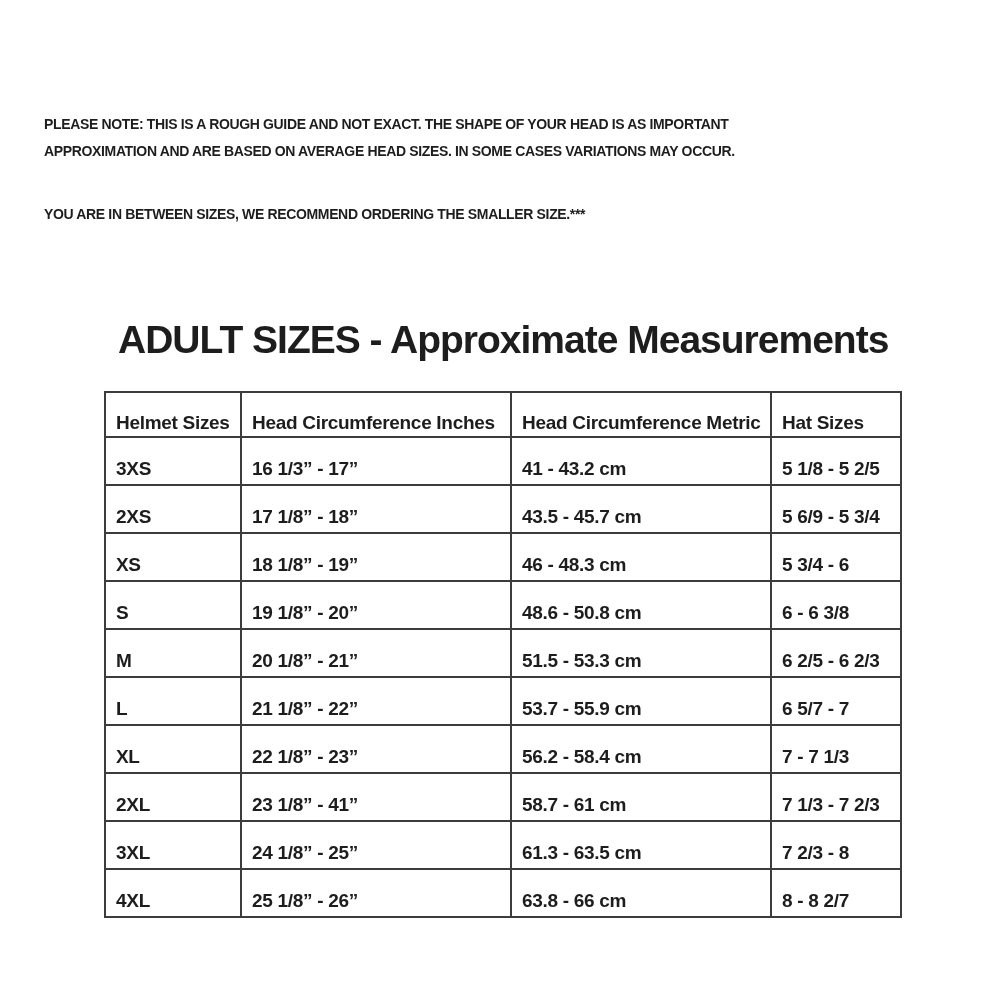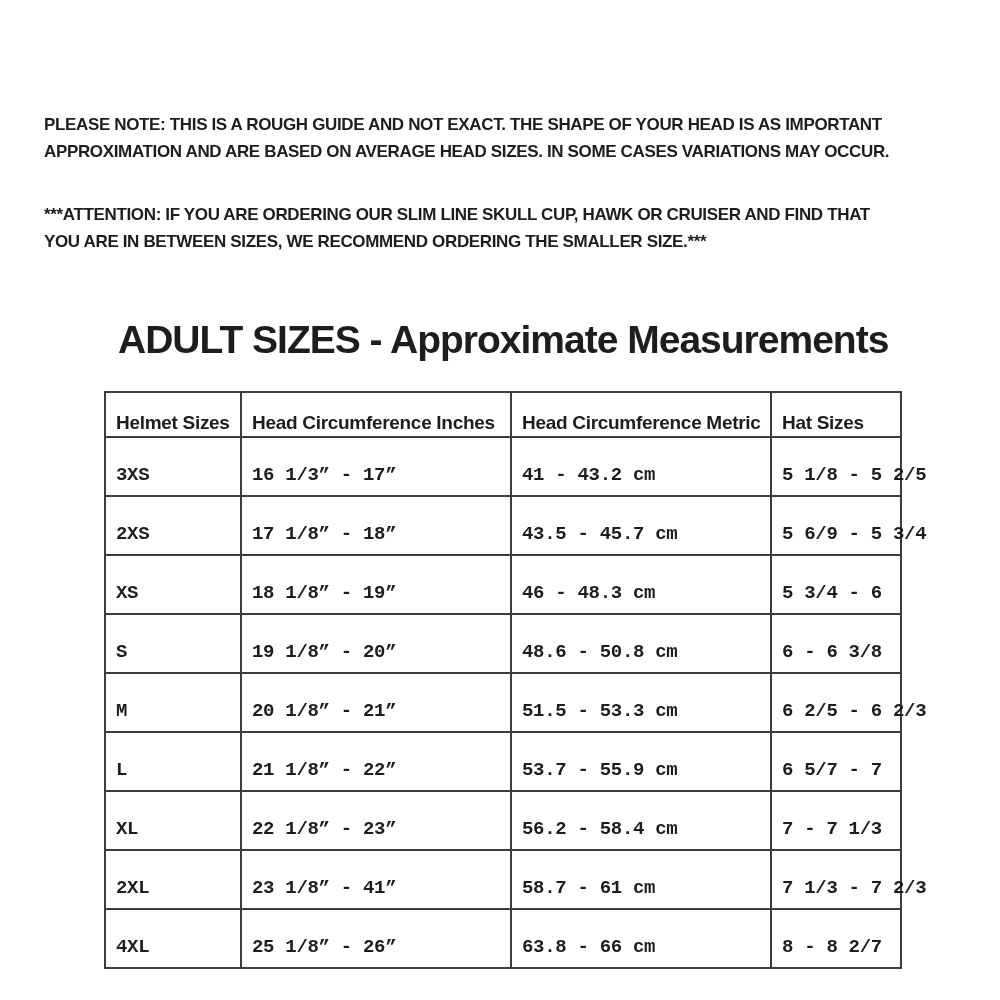--- a/index.html
+++ b/index.html
@@ -12,21 +12,21 @@
     width: 1000px;
     height: 1000px;
     background: #ffffff;
     color: #231f20;
     font-family: "Liberation Sans", sans-serif;
     overflow: hidden;
   }
   .notes {
     position: absolute;
     left: 44px;
-    font-size: 17px;
+    font-size: 14px;
     font-weight: bold;
     line-height: 27.4px;
     letter-spacing: -0.35px;
     white-space: nowrap;
     color: #1d1d1d;
   }
   .notes-1 { top: 111px; }
   .notes-2 { top: 201px; }
   .doc-title {
     position: absolute;
@@ -58,38 +58,37 @@
     vertical-align: middle;
     padding: 16px 4px 0 10px;
     font-size: 19px;
     font-weight: bold;
     letter-spacing: -0.3px;
     white-space: nowrap;
     overflow: visible;
     color: #1d1d1d;
   }
   .sizes thead tr { height: 45px; }
-  .sizes tbody tr { height: 59px; font-family: Liberation Mono, monospace; }
+  .sizes tbody tr { height: 48px; }
   .metric-emph {
     font-size: 21.5px;
     letter-spacing: -0.2px;
   }
 </style>
 </head>
 <body>
 
 <div class="page">
 
   <div class="notes notes-1">
     <div class="note-line">PLEASE NOTE: THIS IS A ROUGH GUIDE AND NOT EXACT. THE SHAPE OF YOUR HEAD IS AS IMPORTANT</div>
     <div class="note-line">APPROXIMATION AND ARE BASED ON AVERAGE HEAD SIZES. IN SOME CASES VARIATIONS MAY OCCUR.</div>
   </div>
 
   <div class="notes notes-2">
-    <div class="note-line">***ATTENTION: IF YOU ARE ORDERING OUR SLIM LINE SKULL CUP, HAWK OR CRUISER AND FIND THAT</div>
     <div class="note-line">YOU ARE IN BETWEEN SIZES, WE RECOMMEND ORDERING THE SMALLER SIZE.***</div>
   </div>
 
   <h1 class="doc-title">ADULT SIZES - Approximate Measurements</h1>
 
   <table class="sizes">
     <colgroup>
       <col class="c1">
         <col class="c2">
         <col class="c3">
@@ -146,20 +145,26 @@
         <td>56.2 - 58.4 cm</td>
         <td>7 - 7 1/3</td>
       </tr>
       <tr>
         <td>2XL</td>
         <td>23 1/8” - 41”</td>
         <td>58.7 - 61 cm</td>
         <td>7 1/3 - 7 2/3</td>
       </tr>
       <tr>
+        <td>3XL</td>
+        <td>24 1/8” - 25”</td>
+        <td>61.3 - 63.5 cm</td>
+        <td>7 2/3 - 8</td>
+      </tr>
+      <tr>
         <td>4XL</td>
         <td>25 1/8” - 26”</td>
         <td>63.8 - 66 cm</td>
         <td>8 - 8 2/7</td>
       </tr>
     </tbody>
   </table>
 
 </div>
 

